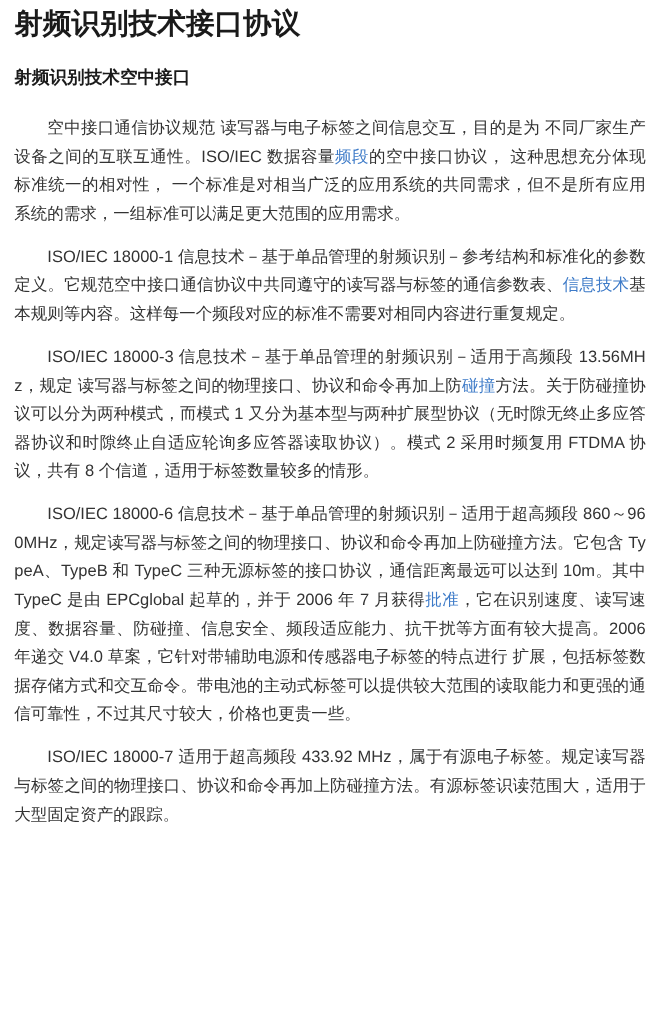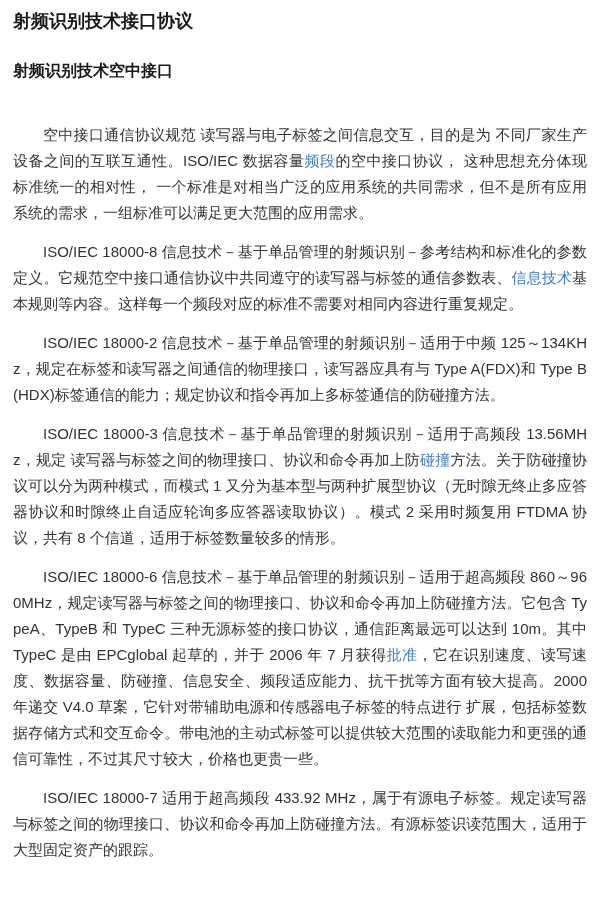--- a/index.html
+++ b/index.html
@@ -18,32 +18,32 @@
     height: 921px;
     overflow: hidden;
     background: var(--bg-color);
     color: var(--text-color);
     font-family: "Liberation Sans", "DejaVu Sans", sans-serif;
   }
   .page {
     padding: 6px 13px 0 13px;
   }
   h1.doc-title {
-    font-size: 18px;
+    font-size: 26px;
     line-height: 30px;
     font-weight: bold;
     color: var(--heading-color);
     margin: 0 0 24px 0;
   }
   h2.section-heading {
     font-size: 16px;
     line-height: 22px;
     font-weight: bold;
     color: var(--heading-color);
-    margin: 0 0 40px 0;
+    margin: 0 0 22px 0;
   }
   .article p {
     font-size: 15px;
     line-height: 26px;
     margin: 0 0 13px 0;
     text-align: justify;
     text-indent: 2em;
     word-break: break-all;
   }
   .article a.link {
@@ -53,19 +53,18 @@
   }
 </style>
 </head>
 <body>
 
 <div class="page">
   <h1 class="doc-title">射频识别技术接口协议</h1>
   <h2 class="section-heading">射频识别技术空中接口</h2>
   <div class="article">
       <p><span>空中接口通信协议规范 读写器与电子标签之间信息交互，目的是为 不同厂家生产设备之间的互联互通性。ISO/IEC 数据容量</span><a class="link">频段</a><span>的空中接口协议， 这种思想充分体现 标准统一的相对性， 一个标准是对相当广泛的应用系统的共同需求，但不是所有应用系统的需求，一组标准可以满足更大范围的应用需求。</span></p>
-      <p><span>ISO/IEC 18000-8 信息技术－基于单品管理的射频识别－参考结构和标准化的参数定义。它规范空中接口通信协议中共同遵守的读写器与标签的通信参数表、</span><a class="link">信息技术</a><span>基本规则等内容。这样每一个频段对应的标准不需要对相同内容进行重复规定。</span></p>
-      <p><span>ISO/IEC 18000-2 信息技术－基于单品管理的射频识别－适用于中频 125～134KHz，规定在标签和读写器之间通信的物理接口，读写器应具有与 Type A(FDX)和 Type B(HDX)标签通信的能力；规定协议和指令再加上多标签通信的防碰撞方法。</span></p>
+      <p><span>ISO/IEC 18000-1 信息技术－基于单品管理的射频识别－参考结构和标准化的参数定义。它规范空中接口通信协议中共同遵守的读写器与标签的通信参数表、</span><a class="link">信息技术</a><span>基本规则等内容。这样每一个频段对应的标准不需要对相同内容进行重复规定。</span></p>
       <p><span>ISO/IEC 18000-3 信息技术－基于单品管理的射频识别－适用于高频段 13.56MHz，规定 读写器与标签之间的物理接口、协议和命令再加上防</span><a class="link">碰撞</a><span>方法。关于防碰撞协议可以分为两种模式，而模式 1 又分为基本型与两种扩展型协议（无时隙无终止多应答器协议和时隙终止自适应轮询多应答器读取协议）。模式 2 采用时频复用 FTDMA 协议，共有 8 个信道，适用于标签数量较多的情形。</span></p>
-      <p><span>ISO/IEC 18000-6 信息技术－基于单品管理的射频识别－适用于超高频段 860～960MHz，规定读写器与标签之间的物理接口、协议和命令再加上防碰撞方法。它包含 TypeA、TypeB 和 TypeC 三种无源标签的接口协议，通信距离最远可以达到 10m。其中 TypeC 是由 EPCglobal 起草的，并于 2006 年 7 月获得</span><a class="link">批准</a><span>，它在识别速度、读写速度、数据容量、防碰撞、信息安全、频段适应能力、抗干扰等方面有较大提高。2000 年递交 V4.0 草案，它针对带辅助电源和传感器电子标签的特点进行 扩展，包括标签数据存储方式和交互命令。带电池的主动式标签可以提供较大范围的读取能力和更强的通信可靠性，不过其尺寸较大，价格也更贵一些。</span></p>
+      <p><span>ISO/IEC 18000-6 信息技术－基于单品管理的射频识别－适用于超高频段 860～960MHz，规定读写器与标签之间的物理接口、协议和命令再加上防碰撞方法。它包含 TypeA、TypeB 和 TypeC 三种无源标签的接口协议，通信距离最远可以达到 10m。其中 TypeC 是由 EPCglobal 起草的，并于 2006 年 7 月获得</span><a class="link">批准</a><span>，它在识别速度、读写速度、数据容量、防碰撞、信息安全、频段适应能力、抗干扰等方面有较大提高。2006 年递交 V4.0 草案，它针对带辅助电源和传感器电子标签的特点进行 扩展，包括标签数据存储方式和交互命令。带电池的主动式标签可以提供较大范围的读取能力和更强的通信可靠性，不过其尺寸较大，价格也更贵一些。</span></p>
       <p><span>ISO/IEC 18000-7 适用于超高频段 433.92 MHz，属于有源电子标签。规定读写器与标签之间的物理接口、协议和命令再加上防碰撞方法。有源标签识读范围大，适用于大型固定资产的跟踪。</span></p>
     </div>
 </div>
 
 </body></html>

